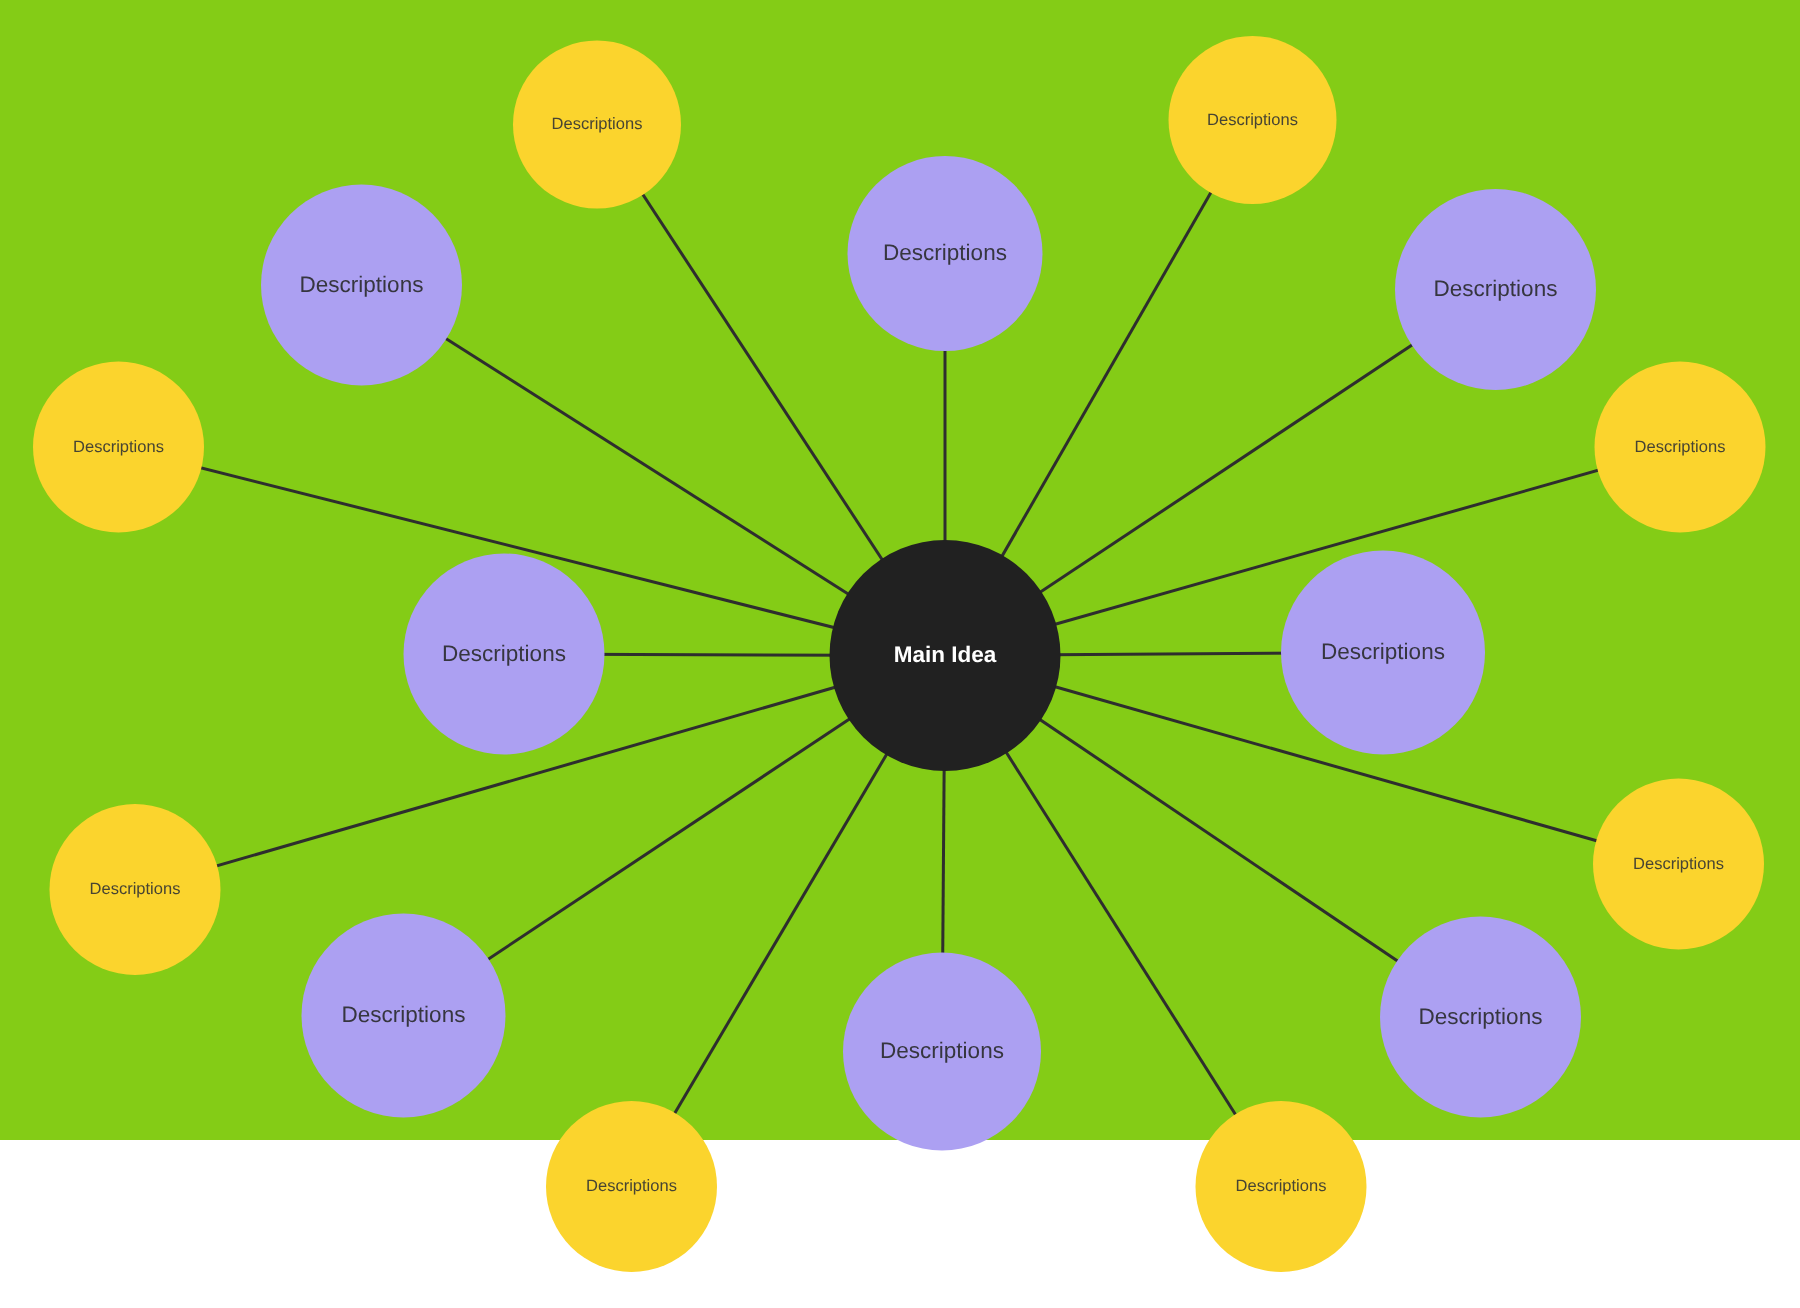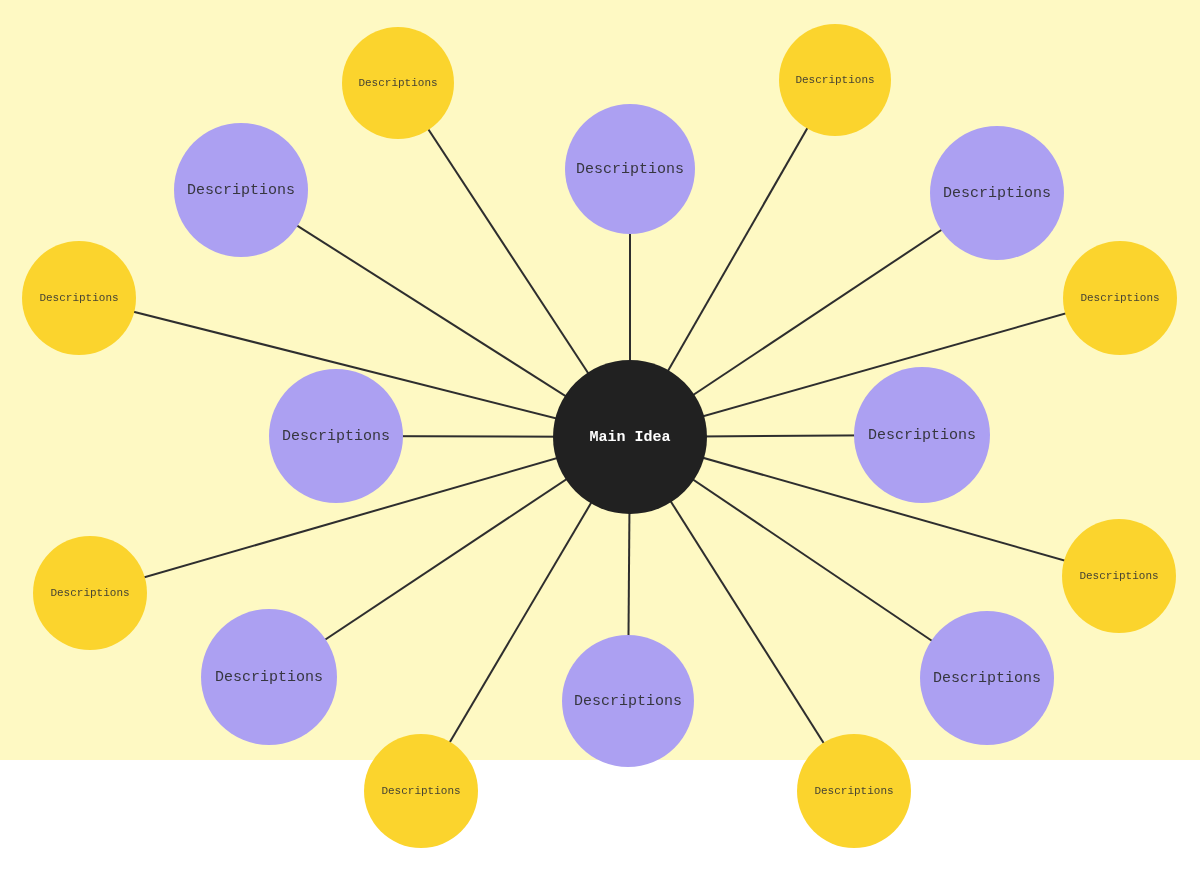--- a/index.html
+++ b/index.html
@@ -8,22 +8,21 @@
     width: 1200px;
     height: 872px;
     background: #ffffff;
     overflow: hidden;
     font-family: "Liberation Sans", "DejaVu Sans", sans-serif;
   }
   .canvas {
     position: relative;
     width: 1200px;
     height: 760px;
-    background: #fef9c3;
-    font-family: Liberation Mono, monospace;
+    background: #84cc16;
   }
   svg { display: block; }
   .node-circle { cursor: pointer; }
   .node-label {
     pointer-events: none;
     user-select: none;
   }
 </style>
 </head>
 <body>

